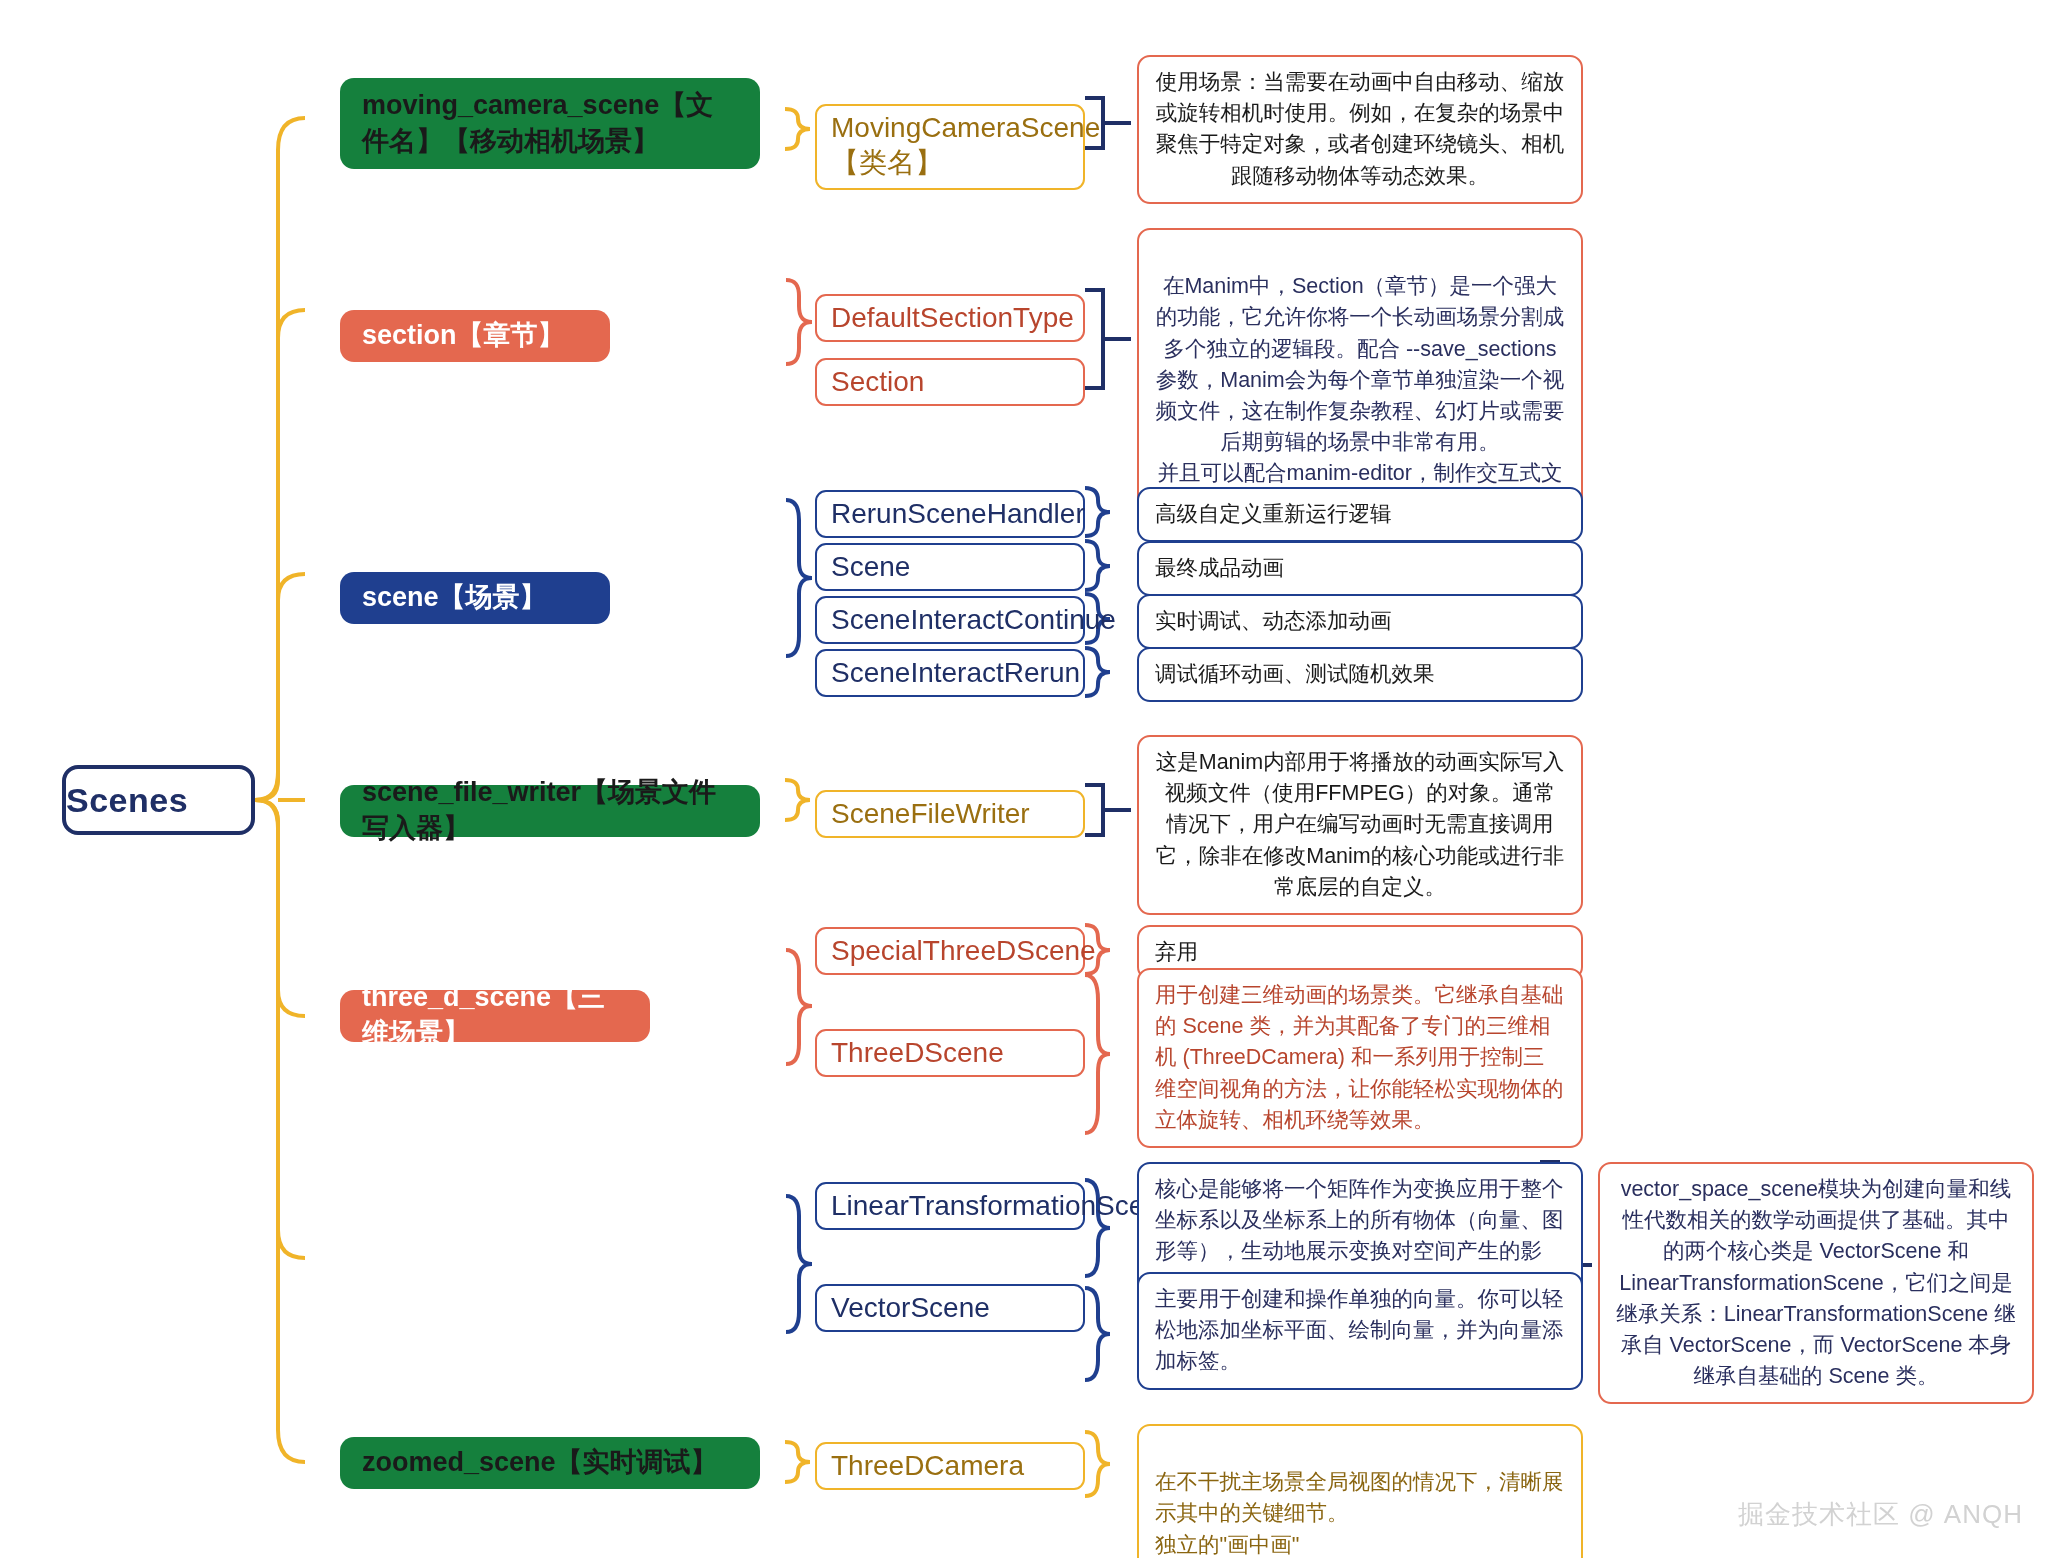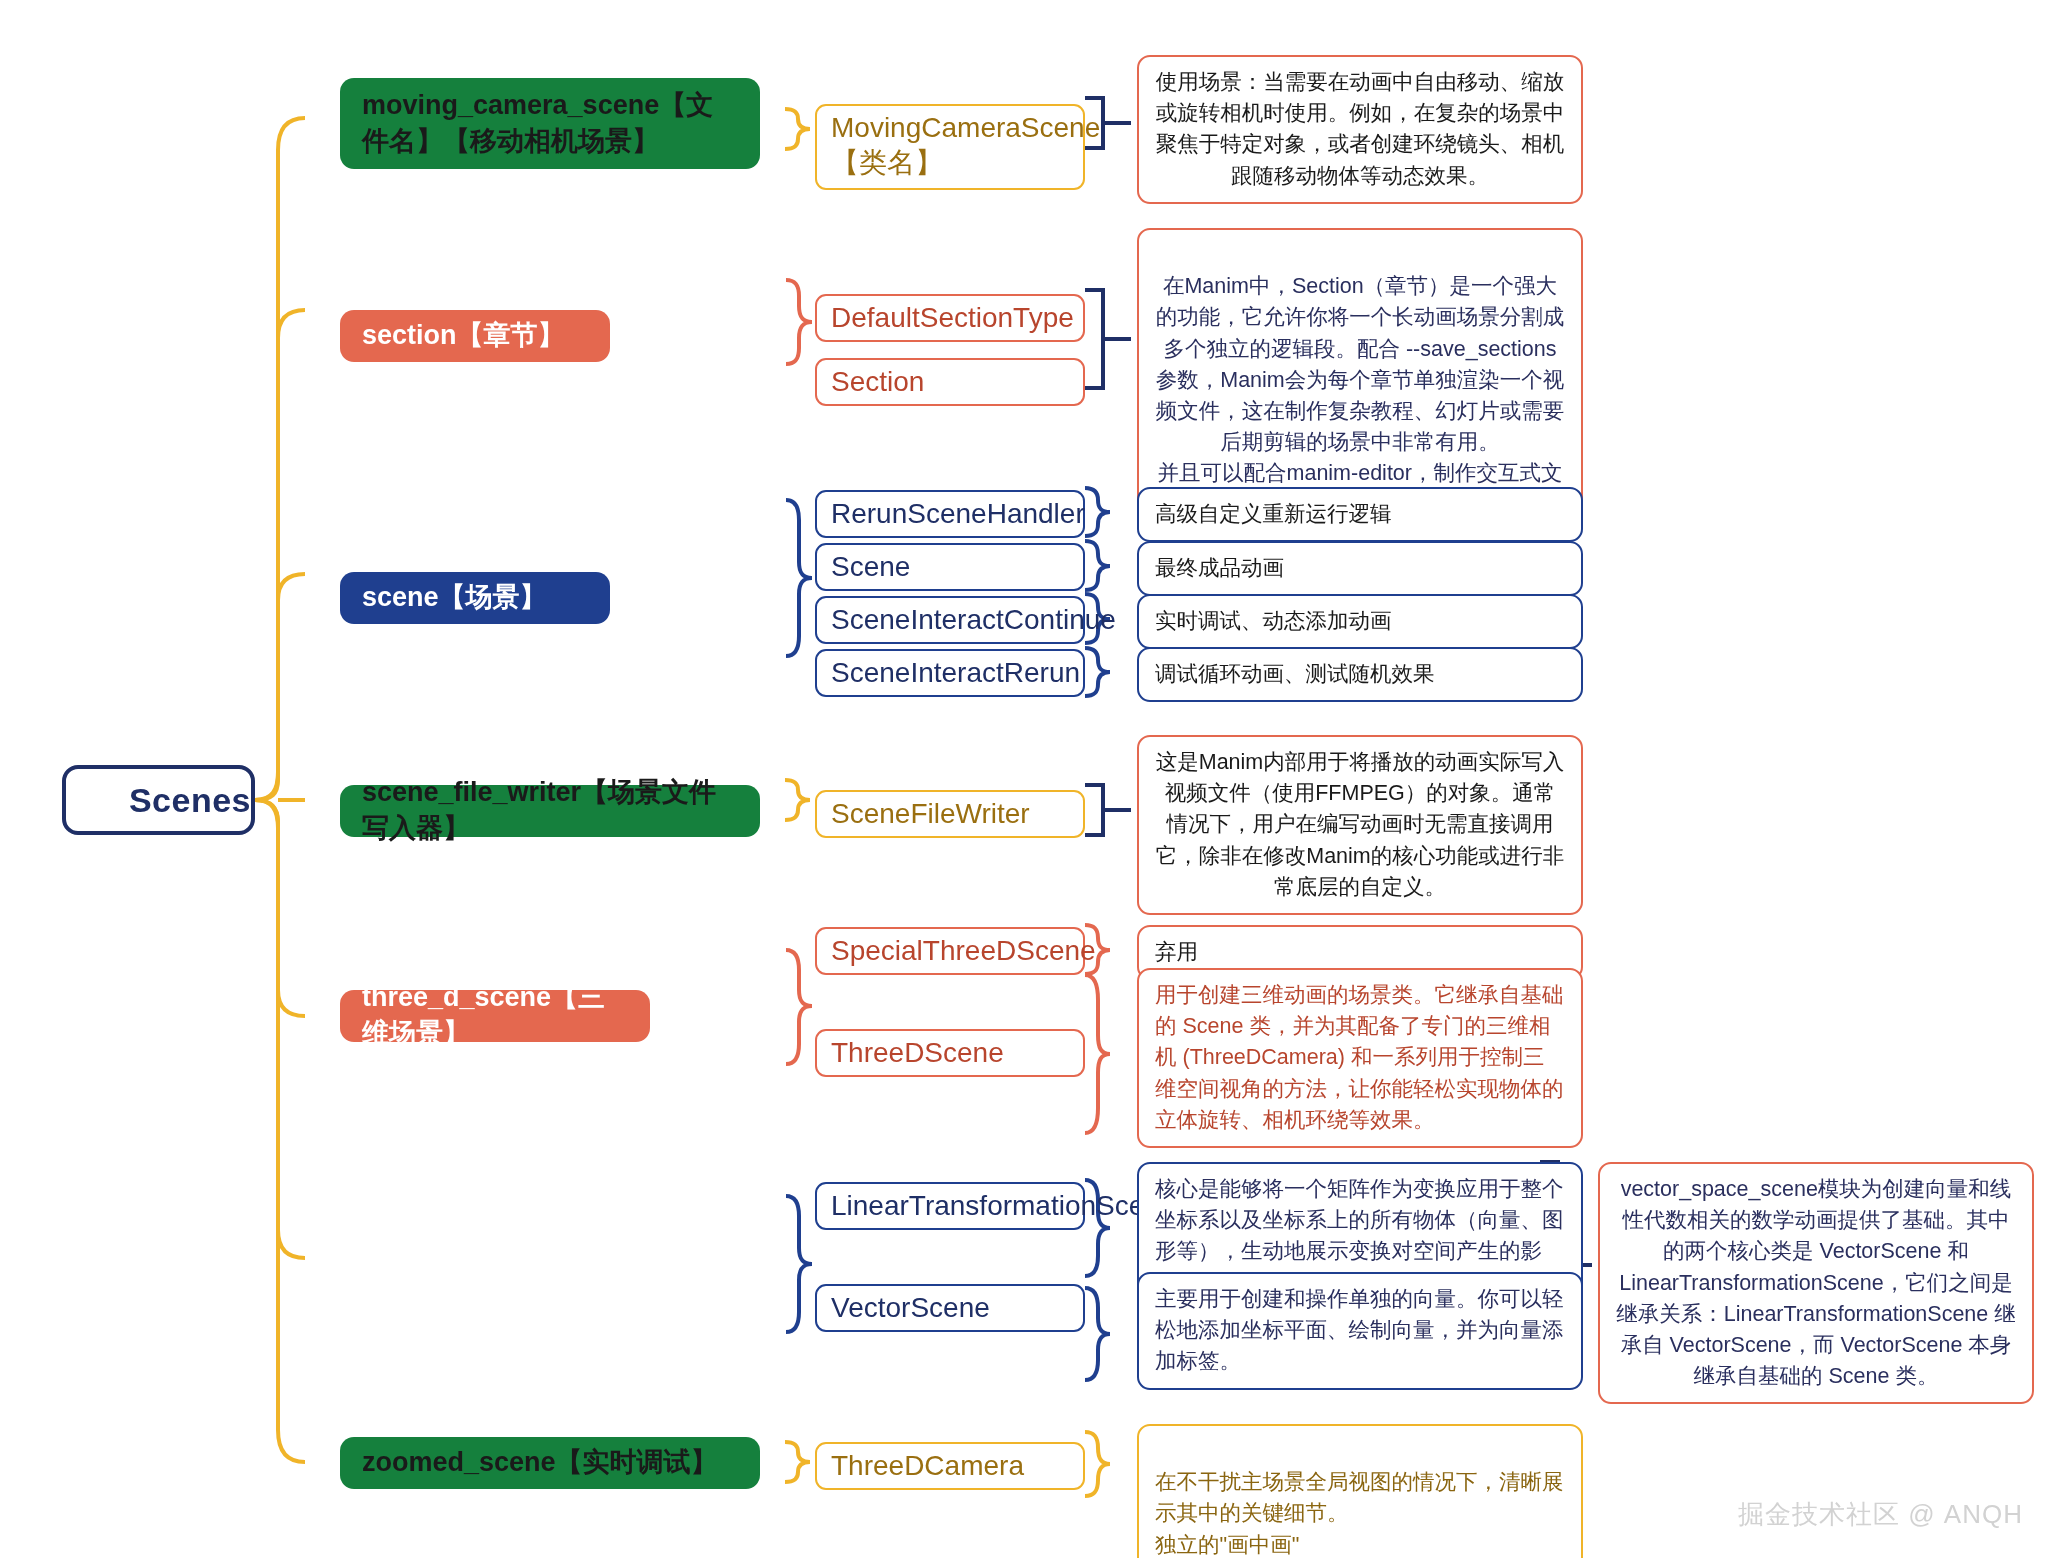--- a/index.html
+++ b/index.html
@@ -31,21 +31,21 @@
     display: flex;
     align-items: center;
     border-radius: 12px;
   }
 
   
   .root-node {
     border: 4px solid #1f2f66;
     background: #ffffff;
     border-radius: 16px;
-    justify-content: flex-end;
+    justify-content: flex-start;
     color: #1f2f66;
     font-size: 34px;
     font-weight: bold;
     letter-spacing: 0.5px;
   }
 
   
   .topic {
     border-radius: 14px;
     padding: 10px 22px;

